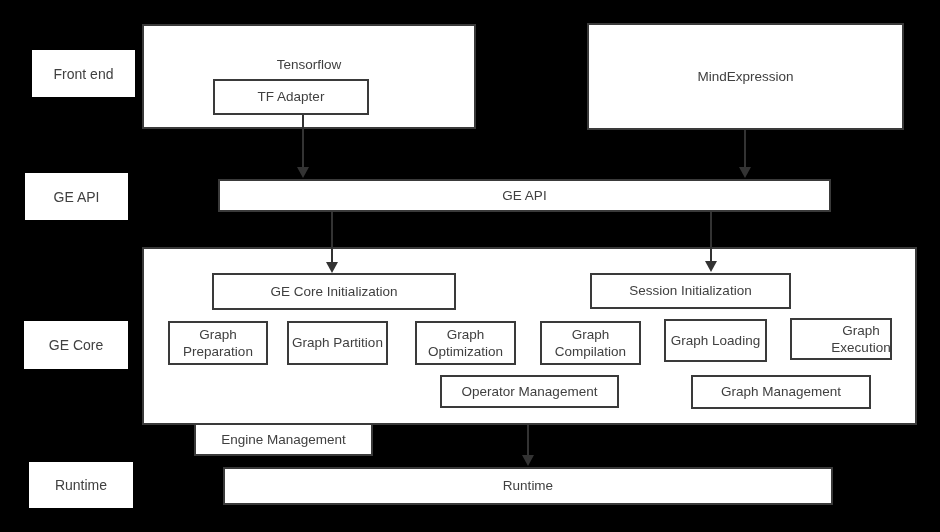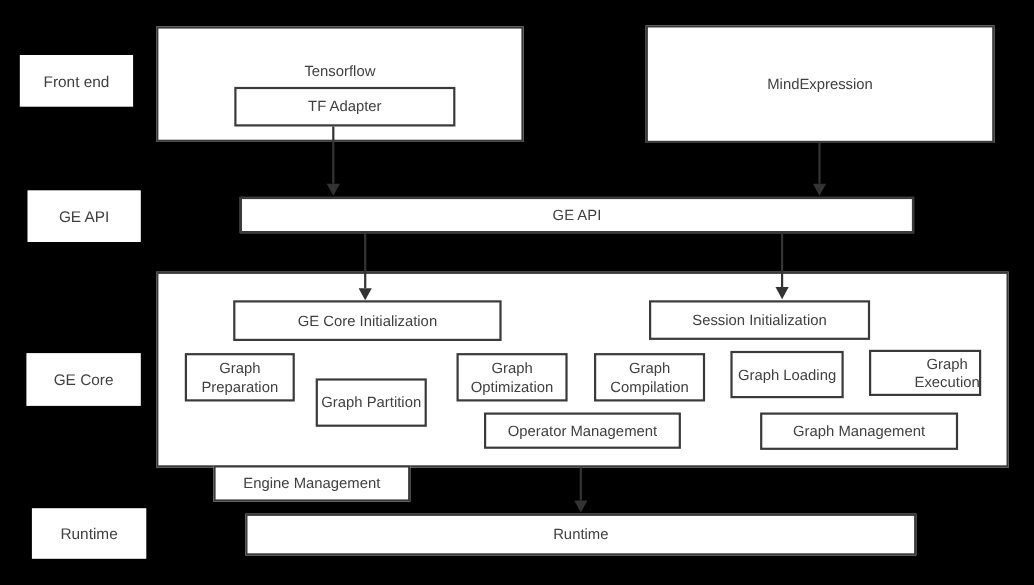--- a/index.html
+++ b/index.html
@@ -42,40 +42,40 @@
     position:absolute;left:0;
     width:0;height:0;
     border-left:6px solid transparent;
     border-right:6px solid transparent;
     border-top:11px solid var(--arrow);
   }
 </style>
 </head>
 <body>
 
-<div class="abs label-box" style="left:18px;top:50px;width:103px;height:47px;">Front end</div>
+<div class="abs label-box" style="left:32px;top:50px;width:103px;height:47px;">Front end</div>
 <div class="abs label-box" style="left:25px;top:173px;width:103px;height:47px;">GE API</div>
 <div class="abs label-box" style="left:24px;top:321px;width:104px;height:48px;">GE Core</div>
 <div class="abs label-box" style="left:29px;top:462px;width:104px;height:46px;">Runtime</div>
 
 <div class="abs box top-label" style="left:142px;top:24px;width:334px;height:105px;padding-top:30px;">
   <span>Tensorflow</span>
 </div>
-<div class="abs box" style="left:213px;top:79px;width:201px;height:36px;">TF Adapter</div>
+<div class="abs box" style="left:213px;top:79px;width:156px;height:36px;">TF Adapter</div>
 <div class="abs box" style="left:587px;top:23px;width:317px;height:107px;">MindExpression</div>
 
 <div class="abs box" style="left:218px;top:179px;width:613px;height:33px;">GE API</div>
 
 <div class="abs box" style="left:142px;top:247px;width:775px;height:178px;"></div>
 
 <div class="abs box" style="left:212px;top:273px;width:244px;height:37px;">GE Core Initialization</div>
 <div class="abs box" style="left:590px;top:273px;width:201px;height:36px;">Session Initialization</div>
 
 <div class="abs box" style="left:168px;top:321px;width:100px;height:44px;">Graph Preparation</div>
-<div class="abs box" style="left:287px;top:321px;width:101px;height:44px;margin-top:23px;">Graph Partition</div>
+<div class="abs box" style="left:287px;top:321px;width:101px;height:44px;">Graph Partition</div>
 <div class="abs box" style="left:415px;top:321px;width:101px;height:44px;">Graph Optimization</div>
 <div class="abs box" style="left:540px;top:321px;width:101px;height:44px;">Graph Compilation</div>
 <div class="abs box" style="left:664px;top:319px;width:103px;height:43px;">Graph Loading</div>
 <div class="abs box" style="left:790px;top:318px;width:102px;height:42px;padding-left:40px;">Graph Execution</div>
 
 <div class="abs box" style="left:194px;top:375px;width:179px;height:33px;margin-top:48px;">Engine Management</div>
 <div class="abs box" style="left:440px;top:375px;width:179px;height:33px;">Operator Management</div>
 <div class="abs box" style="left:691px;top:375px;width:180px;height:34px;text-align:right;">Graph Management</div>
 
 <div class="abs box" style="left:223px;top:467px;width:610px;height:38px;">Runtime</div>

